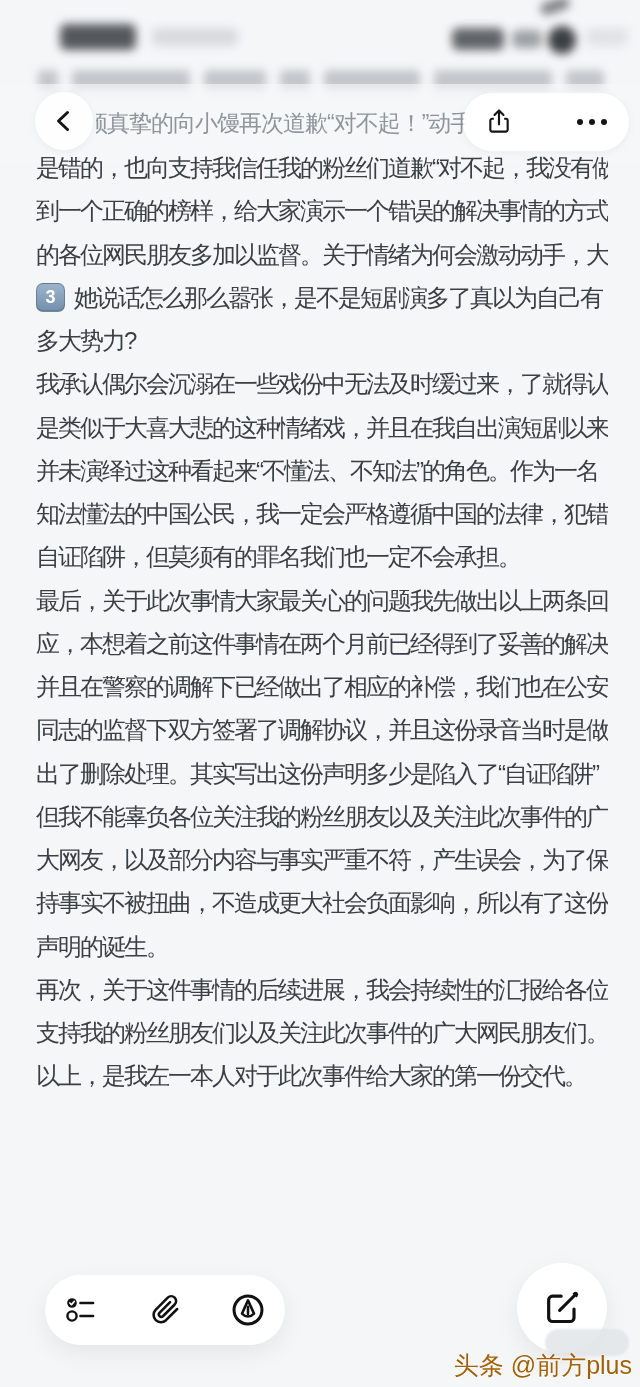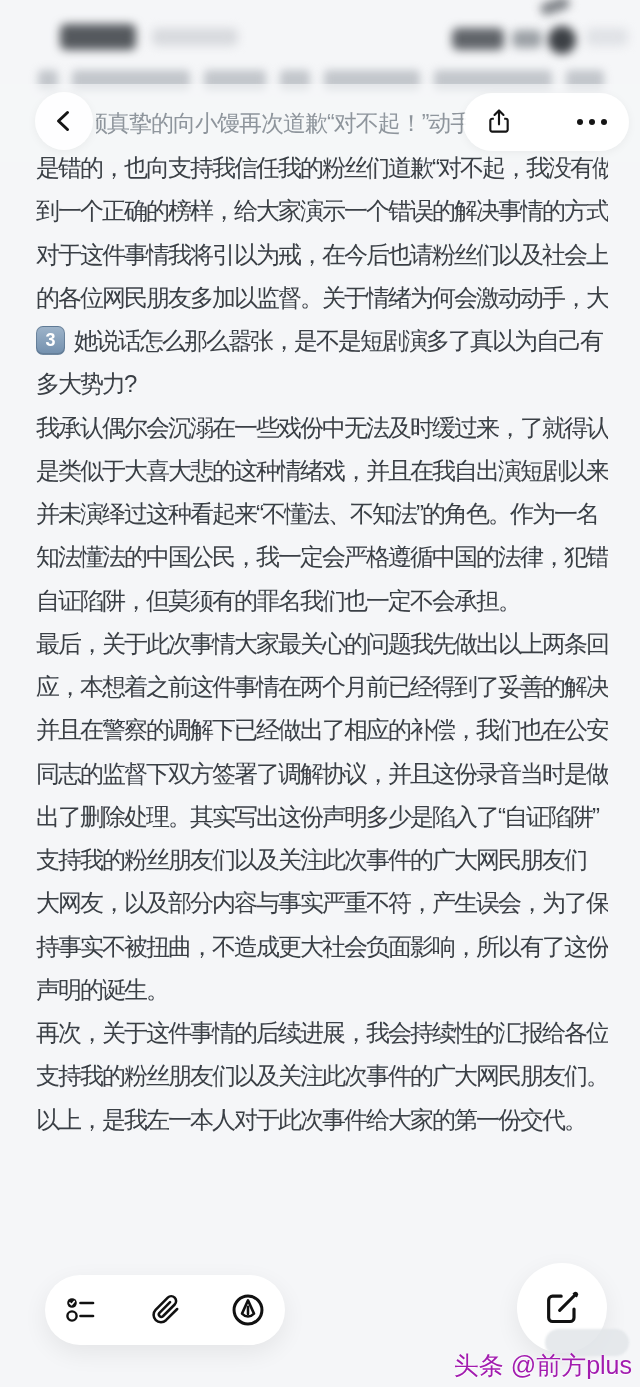--- a/index.html
+++ b/index.html
@@ -39,21 +39,21 @@
   .toolbar{position:absolute;left:45px;top:1275px;width:240px;height:70px;border-radius:35px;background:#fff;
            box-shadow:0 8px 24px rgba(0,0,0,.07);display:flex;align-items:center;justify-content:space-between;
            padding:0 18px;box-sizing:border-box;}
   .tool-btn{width:38px;height:38px;display:flex;align-items:center;justify-content:center;background:none;border:none;padding:0;}
   .compose{position:absolute;left:517px;top:1263px;width:90px;height:90px;border-radius:50%;background:#fff;
            box-shadow:0 8px 24px rgba(0,0,0,.07);display:flex;align-items:center;justify-content:center;}
 
   
   .badge{position:absolute;left:545px;top:1329px;width:84px;height:27px;border-radius:14px;
          background:rgba(226,229,233,.85);filter:blur(1px);}
-  .watermark{position:absolute;right:8px;top:1349px;font-size:25px;color:#a21caf;letter-spacing:0;
+  .watermark{position:absolute;right:8px;top:1349px;font-size:25px;color:#a16207;letter-spacing:0;
              text-shadow:0 1px 0 #ffffff,0 0 2px #ffffff;white-space:nowrap;text-align:right;}
   svg{display:block;}
 </style>
 </head>
 <body>
 
 <div class="screen">
 
   <div class="blob" style="left:540px;top:0;width:30px;height:12px;background:#7a7e83;transform:rotate(-18deg);"></div>
   <div class="blob" style="left:60px;top:24px;width:76px;height:26px;background:#55595e;"></div>
@@ -99,37 +99,36 @@
           <i></i>
           <i></i>
           <i></i>
         </span>
     </button>
   </div>
 
   <div class="post">
     <div class="line"><span>是错的，也向支持我信任我的粉丝们道歉“对不起，我没有做</span></div>
     <div class="line"><span>到一个正确的榜样，给大家演示一个错误的解决事情的方式”</span></div>
-    <div class="line"><span>对于这件事情我将引以为戒，在今后也请粉丝们以及社会上</span></div>
     <div class="line"><span>的各位网民朋友多加以监督。关于情绪为何会激动动手，大</span></div>
     <div class="line"><span class="chip first">
           <span>3</span>
         </span><span>她说话怎么那么嚣张，是不是短剧演多了真以为自己有</span></div>
     <div class="line"><span>多大势力?</span></div>
     <div class="line"><span>我承认偶尔会沉溺在一些戏份中无法及时缓过来，了就得认</span></div>
     <div class="line"><span>是类似于大喜大悲的这种情绪戏，并且在我自出演短剧以来</span></div>
     <div class="line"><span>并未演绎过这种看起来“不懂法、不知法”的角色。作为一名</span></div>
     <div class="line"><span>知法懂法的中国公民，我一定会严格遵循中国的法律，犯错</span></div>
     <div class="line"><span>自证陷阱，但莫须有的罪名我们也一定不会承担。</span></div>
     <div class="line"><span>最后，关于此次事情大家最关心的问题我先做出以上两条回</span></div>
     <div class="line"><span>应，本想着之前这件事情在两个月前已经得到了妥善的解决，</span></div>
     <div class="line"><span>并且在警察的调解下已经做出了相应的补偿，我们也在公安</span></div>
     <div class="line"><span>同志的监督下双方签署了调解协议，并且这份录音当时是做</span></div>
     <div class="line"><span>出了删除处理。其实写出这份声明多少是陷入了“自证陷阱”，</span></div>
-    <div class="line"><span>支持我的粉丝朋友们以及关注此次事件的广大网民朋友们</span></div>
+    <div class="line"><span>但我不能辜负各位关注我的粉丝朋友以及关注此次事件的广</span></div>
     <div class="line"><span>大网友，以及部分内容与事实严重不符，产生误会，为了保</span></div>
     <div class="line"><span>持事实不被扭曲，不造成更大社会负面影响，所以有了这份</span></div>
     <div class="line"><span>声明的诞生。</span></div>
     <div class="line"><span>再次，关于这件事情的后续进展，我会持续性的汇报给各位</span></div>
     <div class="line"><span>支持我的粉丝朋友们以及关注此次事件的广大网民朋友们。</span></div>
     <div class="line"><span>以上，是我左一本人对于此次事件给大家的第一份交代。</span></div>
   </div>
 
   <div class="toolbar">
     <button class="tool-btn">

